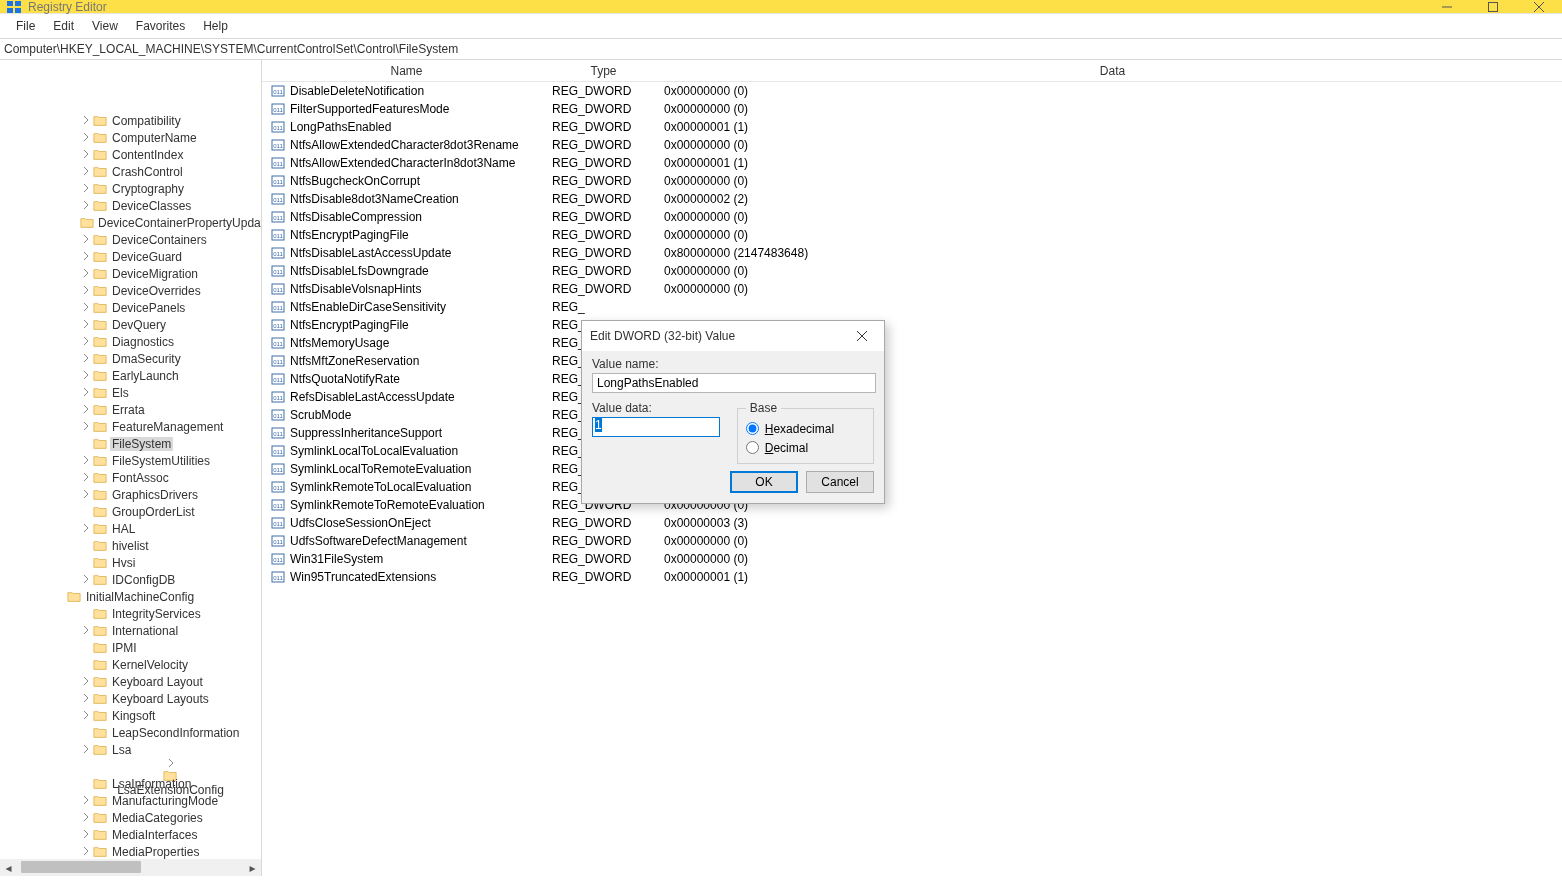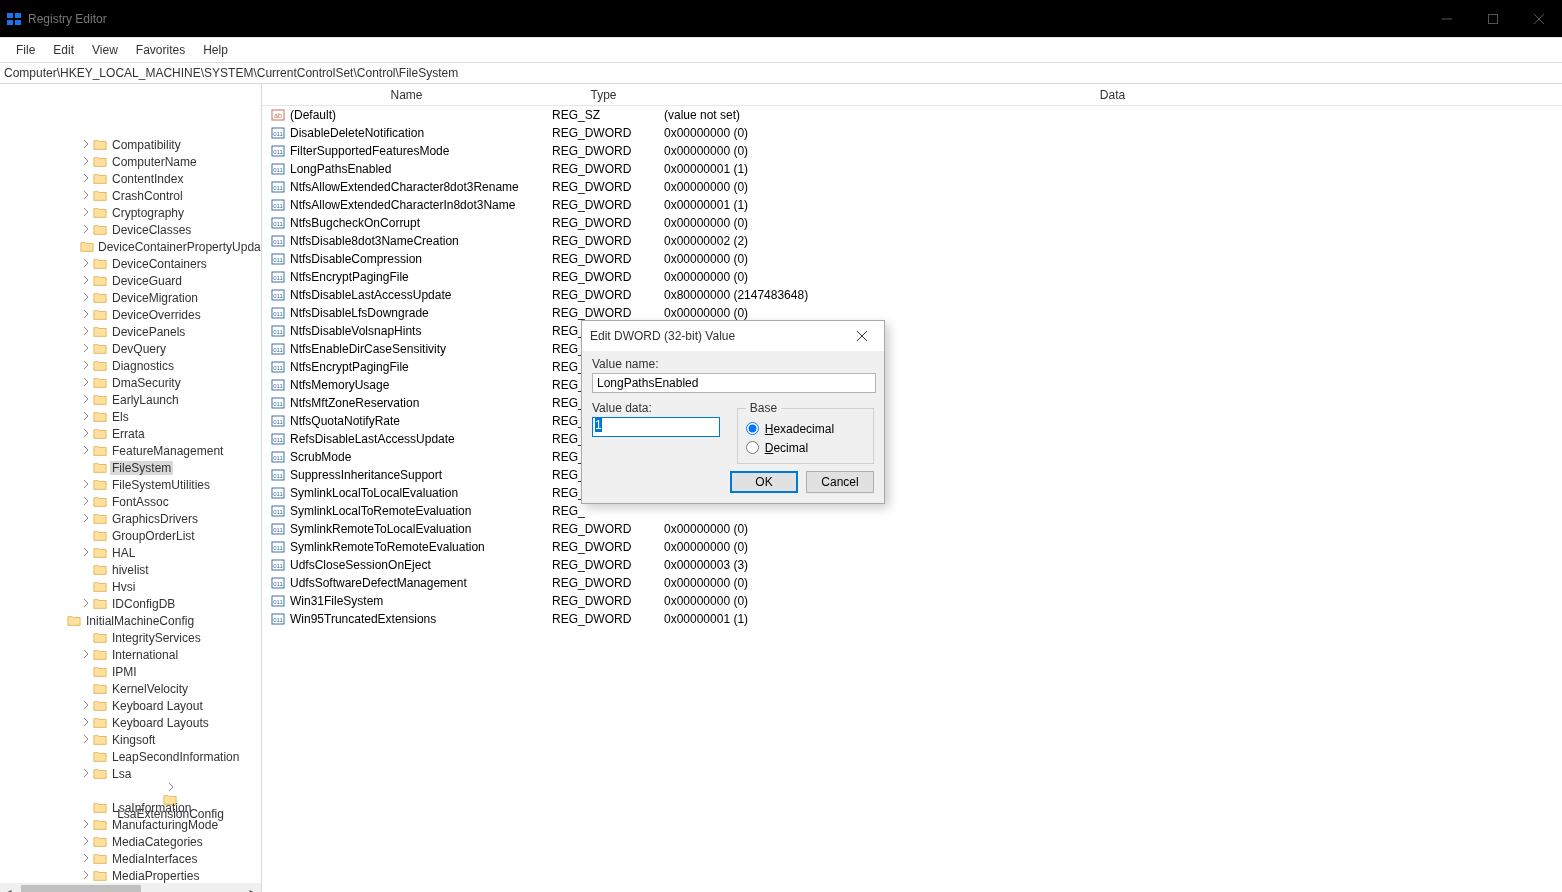--- a/index.html
+++ b/index.html
@@ -6,26 +6,26 @@
   body {
     font-family: "Segoe UI", Tahoma, sans-serif;
     font-size: 12px;
     background: #fff;
     width: 1562px;
     height: 892px;
     overflow: hidden;
     position: relative;
   }
   .titlebar {
-    height: 38px;
+    height: 14px;
     display: flex;
     align-items: center;
     padding-left: 6px;
     border-bottom: 1px solid #e6e6e6;
-    background: #000000;
+    background: #fde047;
   }
   .titlebar .tb-icon {
     width: 16px; height: 16px;
     display: flex; align-items: center; justify-content: center;
     margin-right: 6px;
     color: #1a73e8;
   }
   .titlebar .tb-title { color: #777; font-size: 12px; }
   .titlebar .controls { margin-left: auto; display: flex; }
   .titlebar .controls div {
@@ -758,33 +758,20 @@
     <div class="list-header">
       <div class="col col-name">Name</div>
       <div class="col col-type">Type</div>
       <div class="col col-data">Data</div>
     </div>
     <div class="list-body" id="list-body">
         <div class="list-row">
           <div class="cell-name">
             <span class="val-icon">
               <svg width="14" height="14" viewBox="0 0 14 14">
-                <rect x="1" y="2" width="12" height="10" fill="#fff" stroke="#c96f5c" stroke-width="1"></rect>
-                <text x="7" y="10" font-size="7" fill="#c96f5c" text-anchor="middle" font-family="sans-serif">ab</text>
-              </svg>
-            </span>
-            <span>(Default)</span>
-          </div>
-          <div class="cell-type">REG_SZ</div>
-          <div class="cell-data">(value not set)</div>
-        </div>
-        <div class="list-row">
-          <div class="cell-name">
-            <span class="val-icon">
-              <svg width="14" height="14" viewBox="0 0 14 14">
                 <rect x="1" y="2" width="12" height="10" fill="#fff" stroke="#3f6fa5" stroke-width="1"></rect>
                 <text x="7" y="10" font-size="6" fill="#3f6fa5" text-anchor="middle" font-family="sans-serif">011</text>
               </svg>
             </span>
             <span>DisableDeleteNotification</span>
           </div>
           <div class="cell-type">REG_DWORD</div>
           <div class="cell-data">0x00000000 (0)</div>
         </div>
         <div class="list-row">

